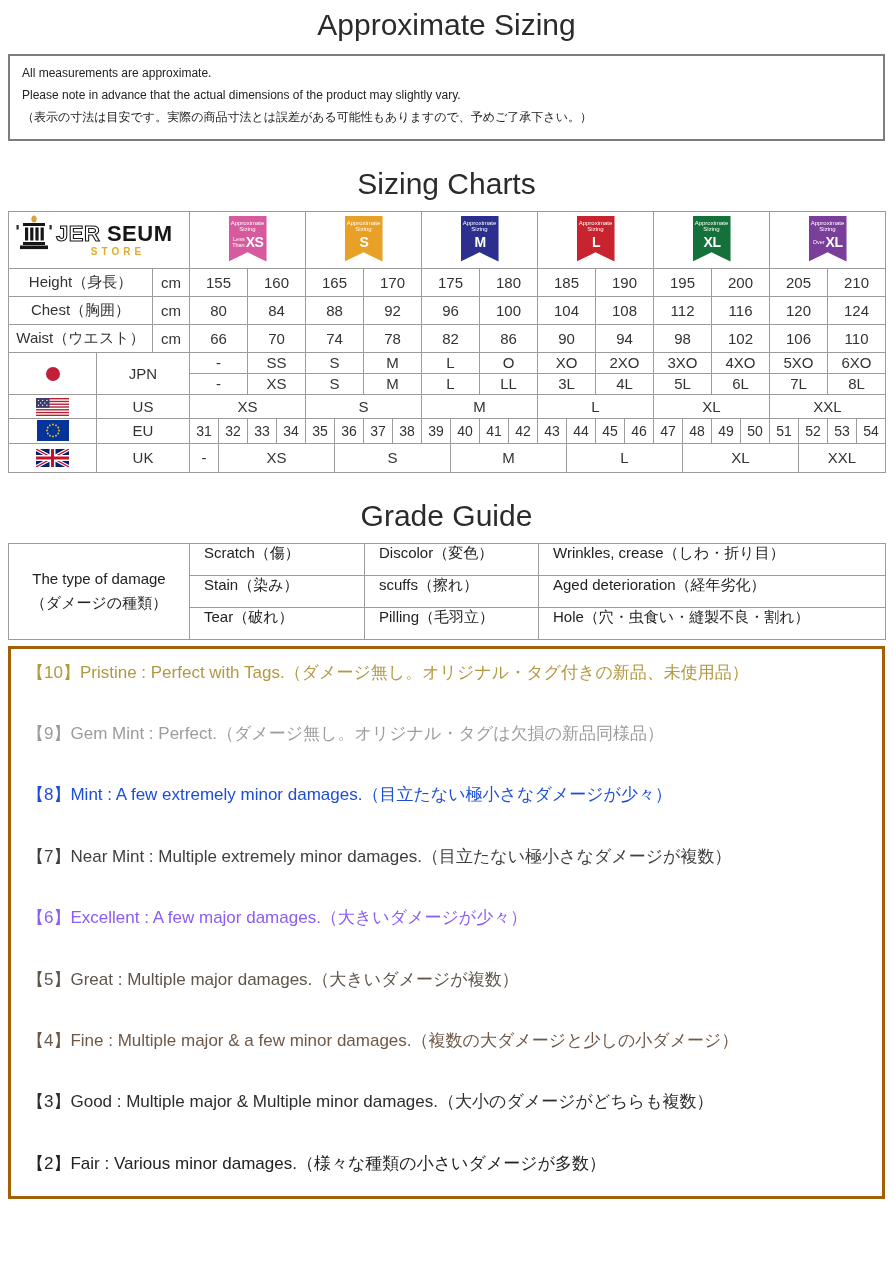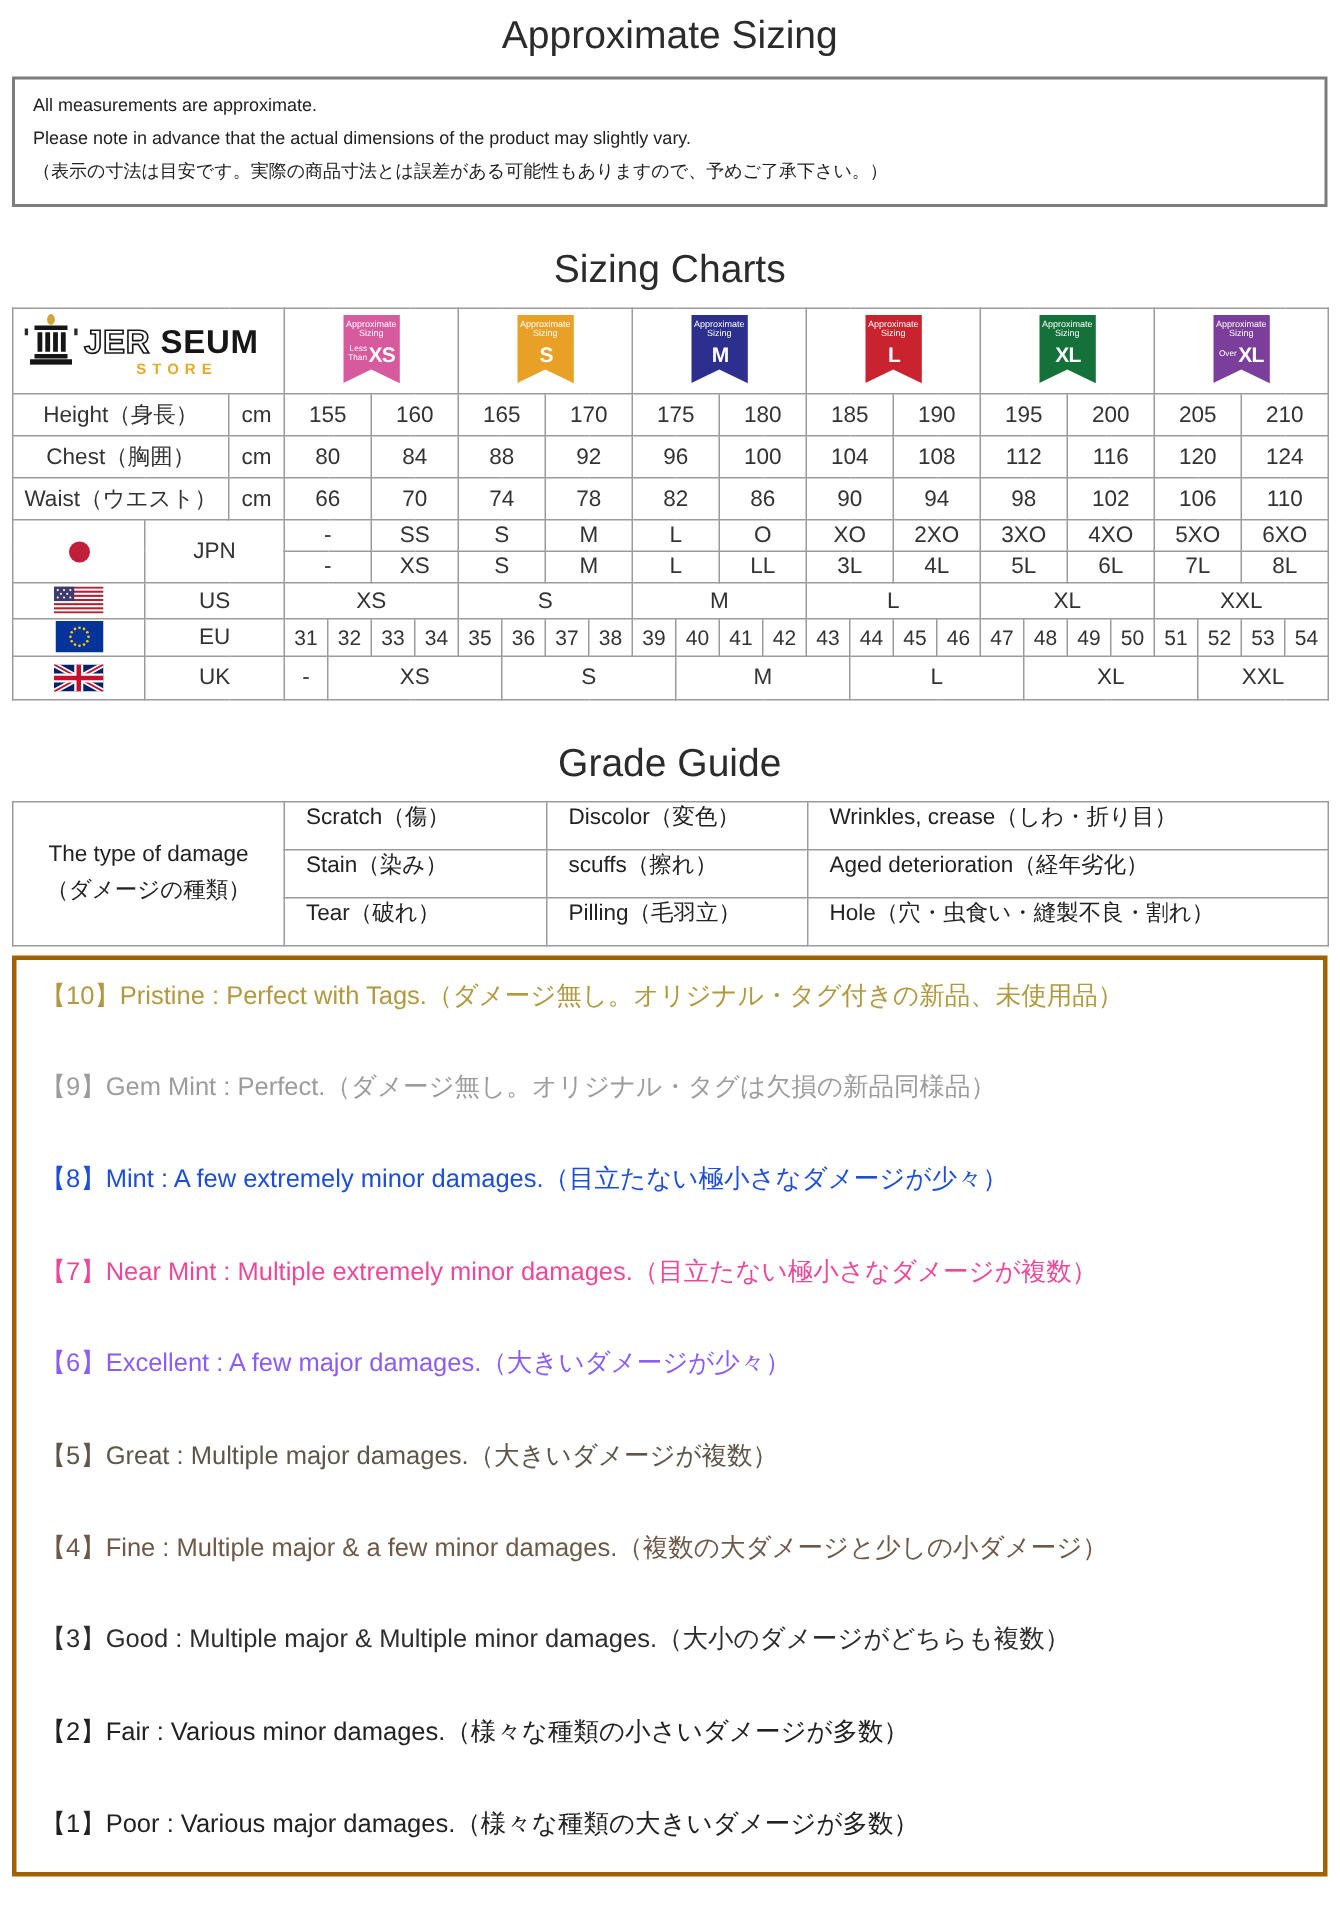--- a/index.html
+++ b/index.html
@@ -5,21 +5,21 @@
   * { box-sizing: border-box; }
   html, body { margin: 0; padding: 0; }
   body {
     width: 893px;
     background: #ffffff;
     color: #333;
     font-family: "Liberation Sans", "DejaVu Sans", sans-serif;
   }
   .section-title {
     text-align: center;
-    font-size: 26px;
+    font-size: 30px;
     font-weight: 400;
     color: #2b2b2b;
     margin: 0;
   }
   #title-approx { padding: 8px 0 12px; }
   #title-charts { padding: 26px 0 10px; }
   #title-grade  { padding: 26px 0 10px; }
 
   .notice-box {
     margin: 0 8px;
@@ -475,20 +475,19 @@
     <td>Pilling（毛羽立）</td>
     <td>Hole（穴・虫食い・縫製不良・割れ）</td>
   </tr>
 </tbody>
   </table>
 
 <div class="grade-box">
   <p class="grade-line" style="color: rgb(178, 153, 63);">【10】Pristine : Perfect with Tags.（ダメージ無し。オリジナル・タグ付きの新品、未使用品）</p>
   <p class="grade-line" style="color: rgb(156, 156, 156);">【9】Gem Mint : Perfect.（ダメージ無し。オリジナル・タグは欠損の新品同様品）</p>
   <p class="grade-line" style="color: #1d4ed8;">【8】Mint : A few extremely minor damages.（目立たない極小さなダメージが少々）</p>
-  <p class="grade-line" style="color: #ec4899;">【7】Near Mint : Multiple extremely minor damages.（目立たない極小さなダメージが複数）</p>
+  <p class="grade-line" style="color: #404040;">【7】Near Mint : Multiple extremely minor damages.（目立たない極小さなダメージが複数）</p>
   <p class="grade-line" style="color: #8b5cf6;">【6】Excellent : A few major damages.（大きいダメージが少々）</p>
   <p class="grade-line" style="color: rgb(95, 85, 73);">【5】Great : Multiple major damages.（大きいダメージが複数）</p>
   <p class="grade-line" style="color: rgb(111, 88, 71);">【4】Fine : Multiple major &amp; a few minor damages.（複数の大ダメージと少しの小ダメージ）</p>
   <p class="grade-line" style="color: rgb(45, 45, 45);">【3】Good : Multiple major &amp; Multiple minor damages.（大小のダメージがどちらも複数）</p>
   <p class="grade-line" style="color: rgb(34, 34, 34);">【2】Fair : Various minor damages.（様々な種類の小さいダメージが多数）</p>
-  <p class="grade-line" style="color: rgb(34, 34, 34);">【1】Poor : Various major damages.（様々な種類の大きいダメージが多数）</p>
 </div>
 
 </body></html>

